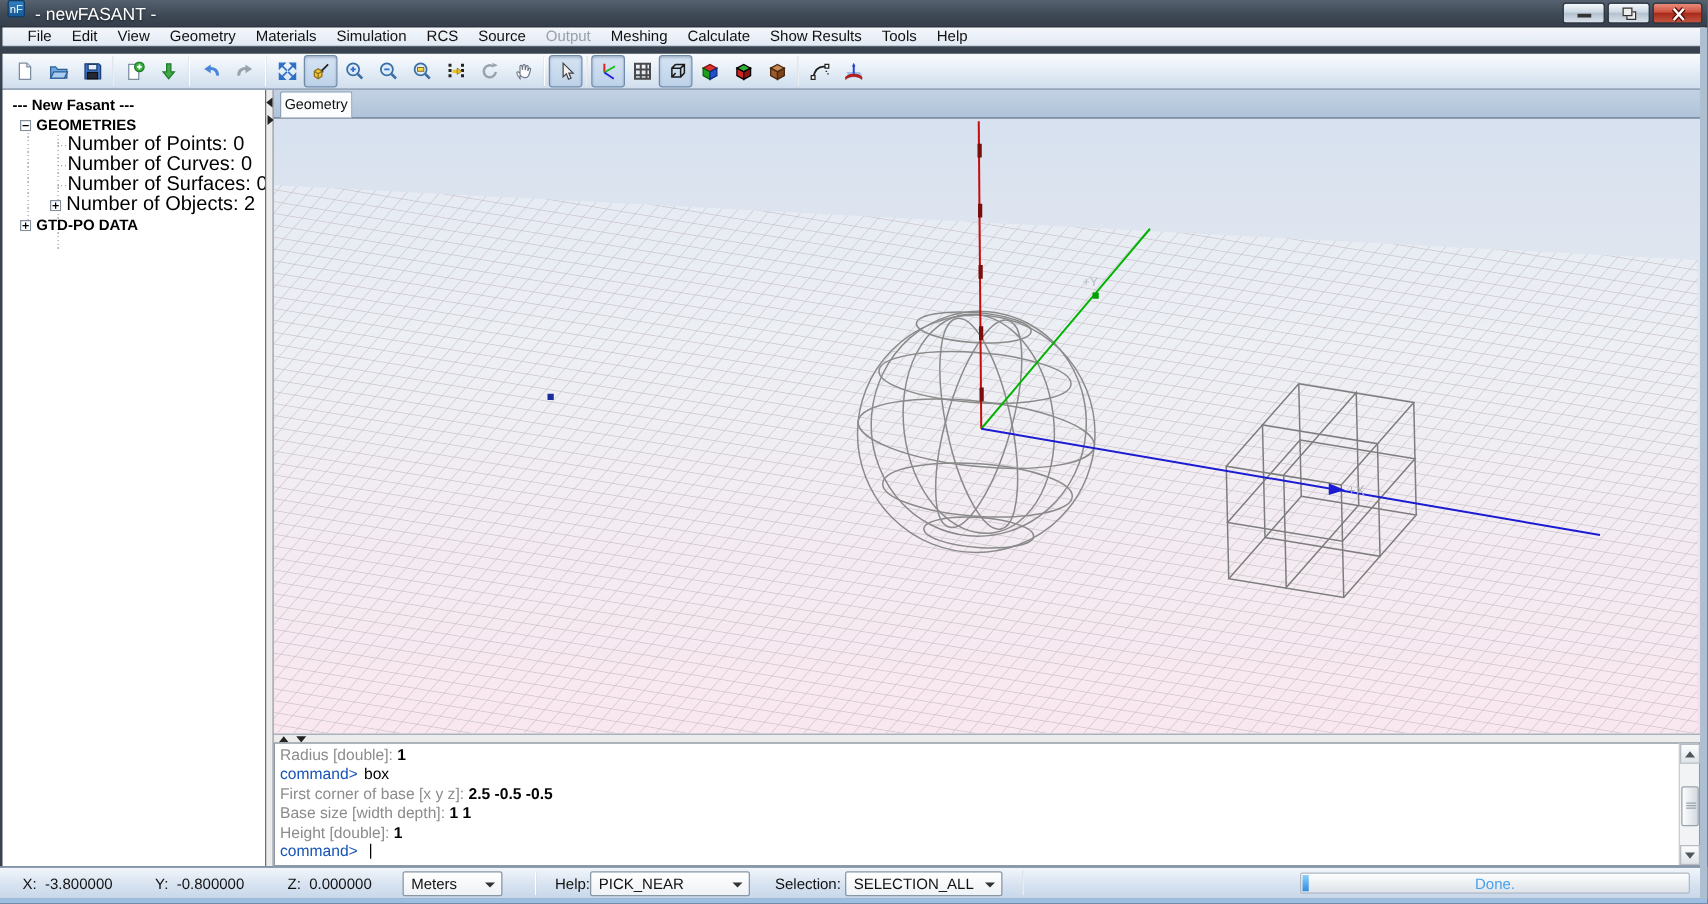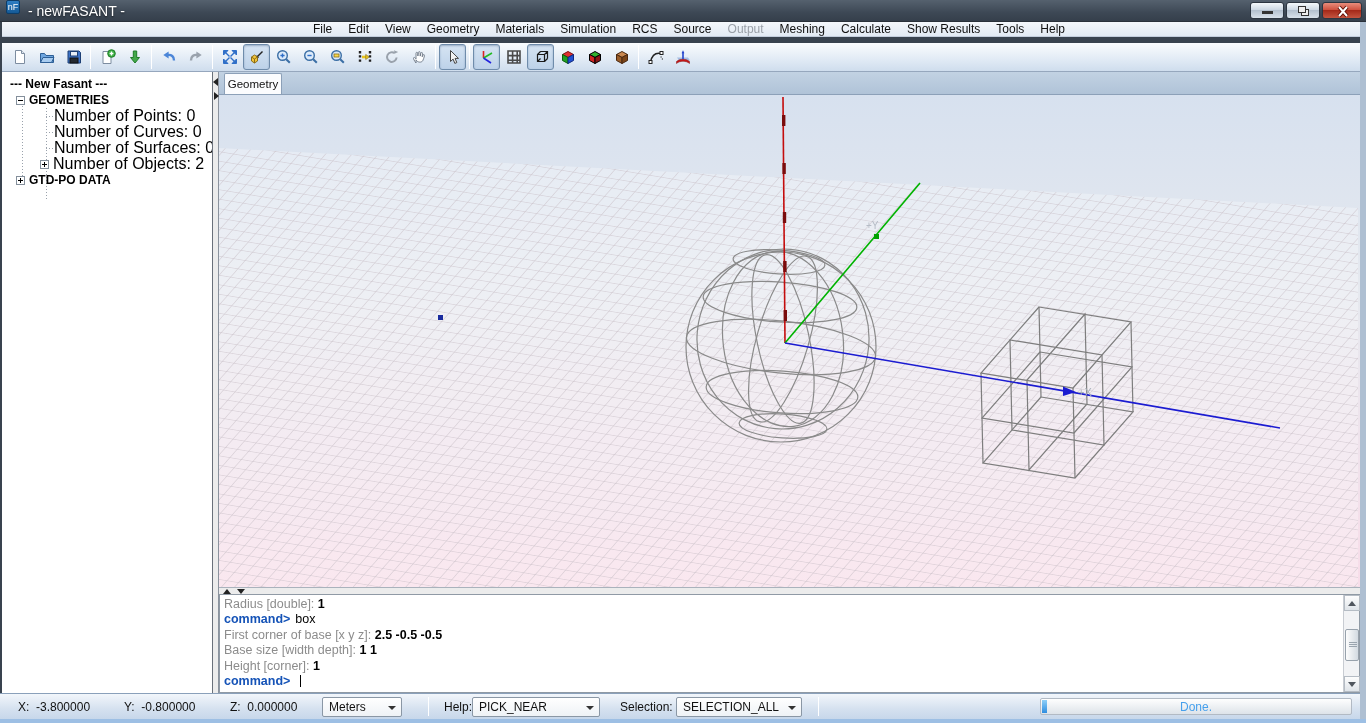--- a/index.html
+++ b/index.html
@@ -18,21 +18,21 @@
   .wbtn { width:34px; height:17px; border:1px solid #2c3540; border-radius:3px;
     background:linear-gradient(#f4f8fb,#cdd8e3 45%,#b4c1cf 50%,#d9e2eb); position:relative; }
   .wbtn.close { width:40px; background:linear-gradient(#e88d7c,#cf5240 45%,#a52a1a 50%,#c4543f); }
   .glyph-min { position:absolute; left:11px; bottom:4px; width:11px; height:3px; background:#333; }
   .glyph-restore { position:absolute; left:11px; top:3px; width:8px; height:7px; border:1px solid #333; background:#eee; }
   .glyph-restore2 { position:absolute; left:14px; top:6px; width:8px; height:7px; border:1px solid #333; background:#eee; }
 
   
   .menubar { position:absolute; left:2px; top:22px; width:1362px; height:15px;
     background:linear-gradient(#f4f7fb,#e2eaf4); border-bottom:1px solid #c3cedd;
-    display:flex; align-items:center; padding-left:12px;justify-content:center; }
+    display:flex; align-items:center; padding-left:12px; }
   .mi { font-size:12px; color:#111; padding:3px 8px; cursor:default; }
   .mi.dis { color:#9aa0a8; }
 
   
   .toolbar { position:absolute; left:2px; top:43px; width:1362px; height:29px;
     background:linear-gradient(#fafcfe,#dce7f3 70%,#cfdded); border-bottom:1px solid #96a7bd;
     display:flex; align-items:center; padding-left:4px; }
   .tbtn { width:27px; height:26px; display:flex; align-items:center; justify-content:center;
     border:1px solid transparent; border-radius:3px; background:transparent; }
   .tbtn svg { display:block; }
@@ -69,21 +69,21 @@
   .hsplit { position:absolute; left:219px; top:587px; width:1141px; height:7px; background:#ececec; border-top:1px solid #aab2bc; }
   .tri.up   { left:4px;  top:1px; border-left:4px solid transparent; border-right:4px solid transparent; border-bottom:5px solid #222; }
   .tri.down { left:18px; top:1px; border-left:4px solid transparent; border-right:4px solid transparent; border-top:5px solid #222; }
 
   
   .console { position:absolute; left:219px; top:594px; width:1141px; height:99px;
     background:#fff; border:1px solid #909aa5; }
   .clines { position:absolute; left:4px; top:2px; right:18px; font-size:12.5px; line-height:15.4px; }
   .lbl { color:#8c8c8c; }
   .val { color:#000; font-weight:bold; }
-  .prm { color:#1553b7; font-weight:bold; }
+  .prm { color:#1553b7; font-weight:normal; }
   .cmd { color:#000; margin-left:5px; }
   .caret { display:inline-block; width:1px; height:12px; background:#000; margin-left:5px; vertical-align:-2px; }
   .vscroll { position:absolute; right:0; top:0; width:16px; height:97px; background:#f2f3f5; border-left:1px solid #c8ccd2; }
   .sbtn { position:absolute; left:0; width:16px; height:16px; background:linear-gradient(#fdfdfd,#dfe4e9);
     border:1px solid #b5bcc4; display:flex; align-items:center; justify-content:center; }
   .sbtn.top { top:0; } .sbtn.bot { bottom:0; }
   .sthumb { position:absolute; left:1px; top:34px; width:14px; height:32px; border:1px solid #98a2ac;
     border-radius:2px; background:linear-gradient(90deg,#fdfdfd,#d3dae1); }
   .grip { position:absolute; left:3px; width:8px; height:1px; background:#9aa4ae; box-shadow:0 2px 0 #9aa4ae, 0 4px 0 #9aa4ae; top:12px; }
 
@@ -430,21 +430,21 @@
     <span class="tri up"></span>
     <span class="tri down"></span>
   </div>
 
   <div class="console">
     <div class="clines">
       <div><span class="lbl">Radius [double]: </span><span class="val">1</span></div>
       <div><span class="prm">command&gt;</span><span class="cmd">box</span></div>
       <div><span class="lbl">First corner of base [x y z]: </span><span class="val">2.5 -0.5 -0.5</span></div>
       <div><span class="lbl">Base size [width depth]: </span><span class="val">1 1</span></div>
-      <div><span class="lbl">Height [corner]: </span><span class="val">1</span></div>
+      <div><span class="lbl">Height [double]: </span><span class="val">1</span></div>
       <div><span class="prm">command&gt;</span><span class="cmd"></span><span class="caret"></span></div>
     </div>
     <div class="vscroll">
       <div class="sbtn top">
           <span class="tri" style="position:static;border-left:4px solid transparent;border-right:4px solid transparent;border-bottom:5px solid #50565e;"></span>
         </div>
       <div class="sthumb">
           <span class="grip"></span>
         </div>
       <div class="sbtn bot">

